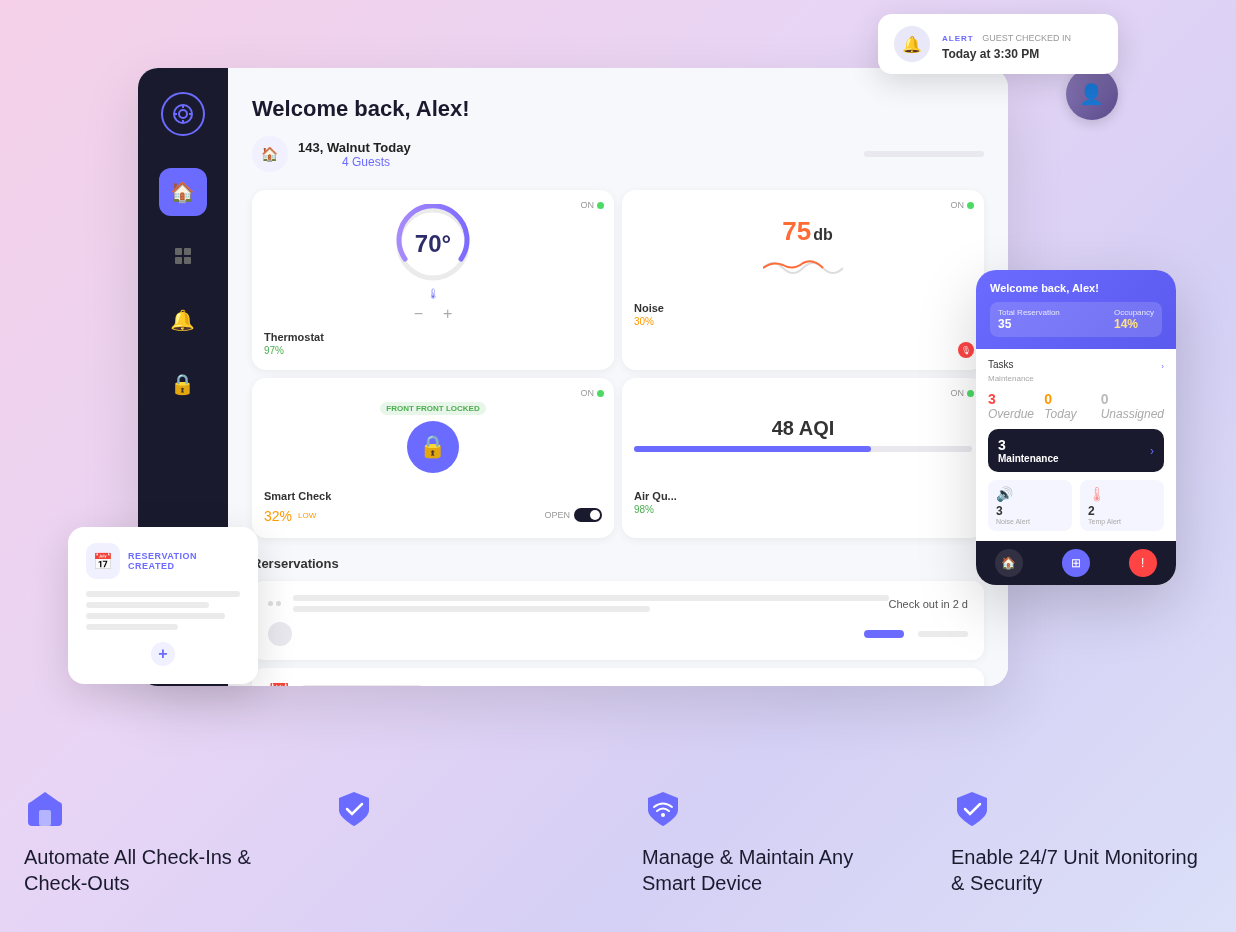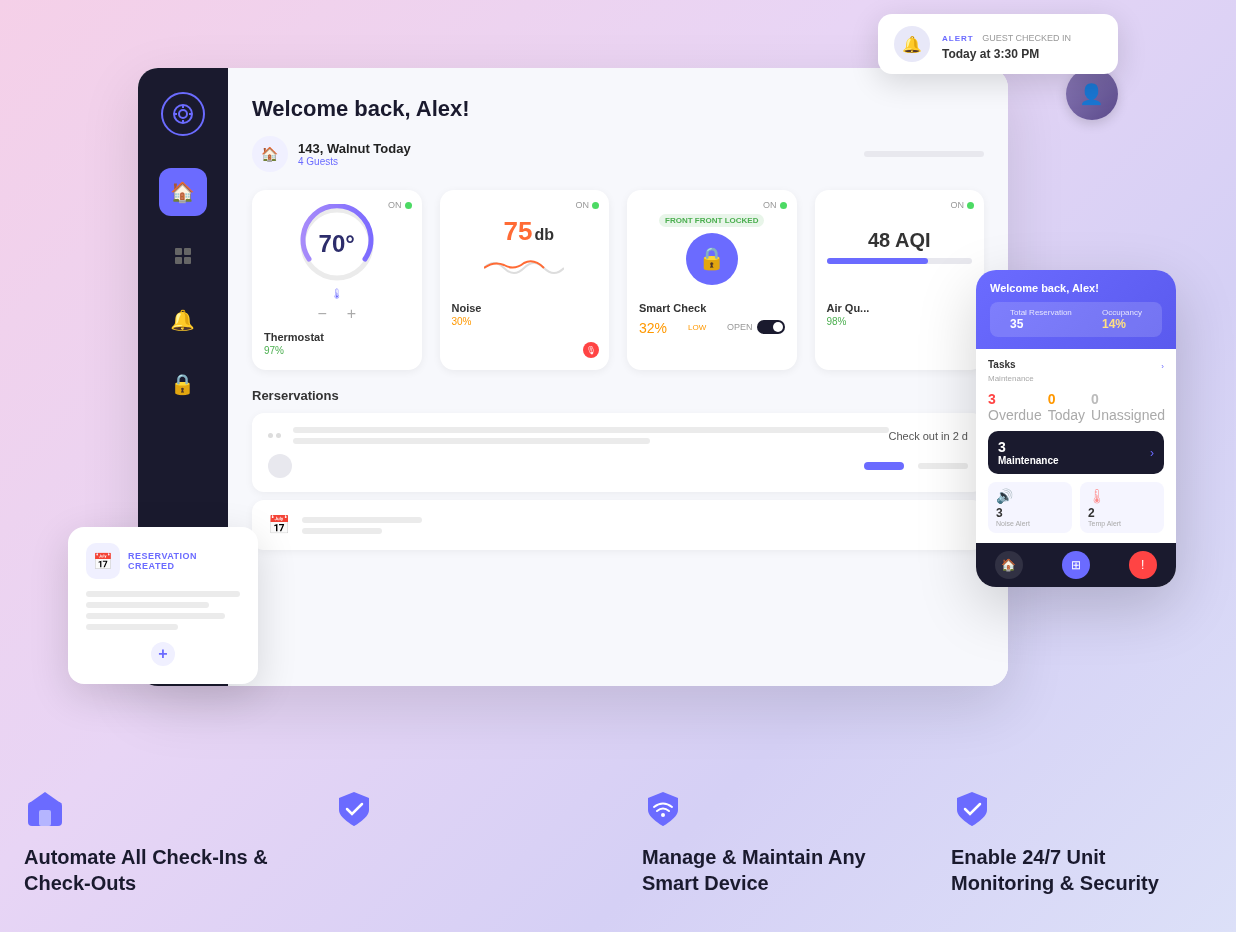--- a/index.html
+++ b/index.html
@@ -98,37 +98,38 @@
       color: #6b6bff;
       font-size: 14px;
     }
     .address-info { flex: 1; }
     .address-name {
       font-size: 13px;
       font-weight: 600;
       color: #222;
     }
     .address-guests {
-      font-size: 10px;
+      font-size: 12px;
       color: #6b6bff;
       font-weight: 500;
+      margin-left: 44px;
     }
     .address-bar-line {
       flex: 1;
       height: 6px;
       background: #e8e8ee;
       border-radius: 3px;
       max-width: 120px;
     }
 
     
     .device-cards-row {
       display: grid;
-      grid-template-columns: repeat(4, 1fr);
-      gap: 18px;
+      grid-template-columns: repeat(2, 1fr);
+      gap: 8px;
       margin-bottom: 18px;
     }
     .device-card {
       background: #fff;
       border-radius: 14px;
       padding: 14px 12px;
       box-shadow: 0 2px 8px rgba(0,0,0,0.06);
       position: relative;
     }
     .device-status {
@@ -521,21 +522,21 @@
       font-size: 11px;
       font-weight: 700;
       margin-bottom: 2px;
     }
     .app-reservation-info {
       display: flex;
       justify-content: space-between;
       margin-top: 8px;
       background: rgba(255,255,255,0.15);
       border-radius: 8px;
-      padding: 6px 20px;
+      padding: 6px 8px;
     }
     .app-res-label {
       font-size: 8px;
       opacity: 0.8;
     }
     .app-res-value {
       font-size: 12px;
       font-weight: 700;
     }
     .app-occ-label {
@@ -546,39 +547,40 @@
       font-size: 12px;
       font-weight: 700;
       color: #ffe082;
     }
 
     .app-body {
       padding: 10px 12px;
     }
     .app-tasks-title {
       font-size: 10px;
-      font-weight: 700;
+      font-weight: 400;
       color: #333;
       margin-bottom: 4px;
     }
     .app-tasks-sub {
       font-size: 8px;
       color: #aaa;
       margin-bottom: 8px;
     }
     .app-task-row {
       display: flex;
       gap: 6px;
     }
     .app-task-col {
       flex: 1;
     }
     .app-task-label {
-      font-size: 14px;
+      font-size: 12px;
       color: #aaa;
+      font-style: italic;
     }
     .app-task-value {
       font-size: 14px;
       font-weight: 700;
       color: #ff4444;
     }
     .app-task-value.orange { color: #ff9800; }
     .app-task-value.gray { color: #bbb; }
 
     .app-maintenance-banner {
@@ -671,21 +673,21 @@
     .feature-icon-wrap {
       width: 42px;
       height: 42px;
       display: flex;
       align-items: center;
       justify-content: center;
       margin-bottom: 14px;
     }
     .feature-title {
       font-size: 20px;
-      font-weight: 700;
+      font-weight: 400;
       color: #1a1a2e;
       line-height: 1.3;
     }
 
     
     .mic-indicator {
       position: absolute;
       bottom: 12px;
       right: 10px;
       width: 16px;
@@ -810,21 +812,21 @@
           <span>ON</span>
           <div class="status-dot"></div>
         </div>
         <div class="device-main">
           <div class="lock-badge">FRONT FRONT LOCKED</div>
           <div class="lock-circle">🔒</div>
         </div>
         <div class="device-label">Smart Check</div>
         <div class="lock-status-row">
           <span class="device-percent orange" style="font-size:14px;">32%</span>
-          <span style="font-size:8px;color:#ff9800;margin-left:17px;">LOW</span>
+          <span style="font-size:8px;color:#ff9800;margin-left:2px;">LOW</span>
           <span style="flex:1;"></span>
           <span class="lock-open-label">OPEN</span>
           <div class="toggle-switch">
             <div class="toggle-knob"></div>
           </div>
         </div>
       </div>
 
       <div class="device-card">
         <div class="device-status">

